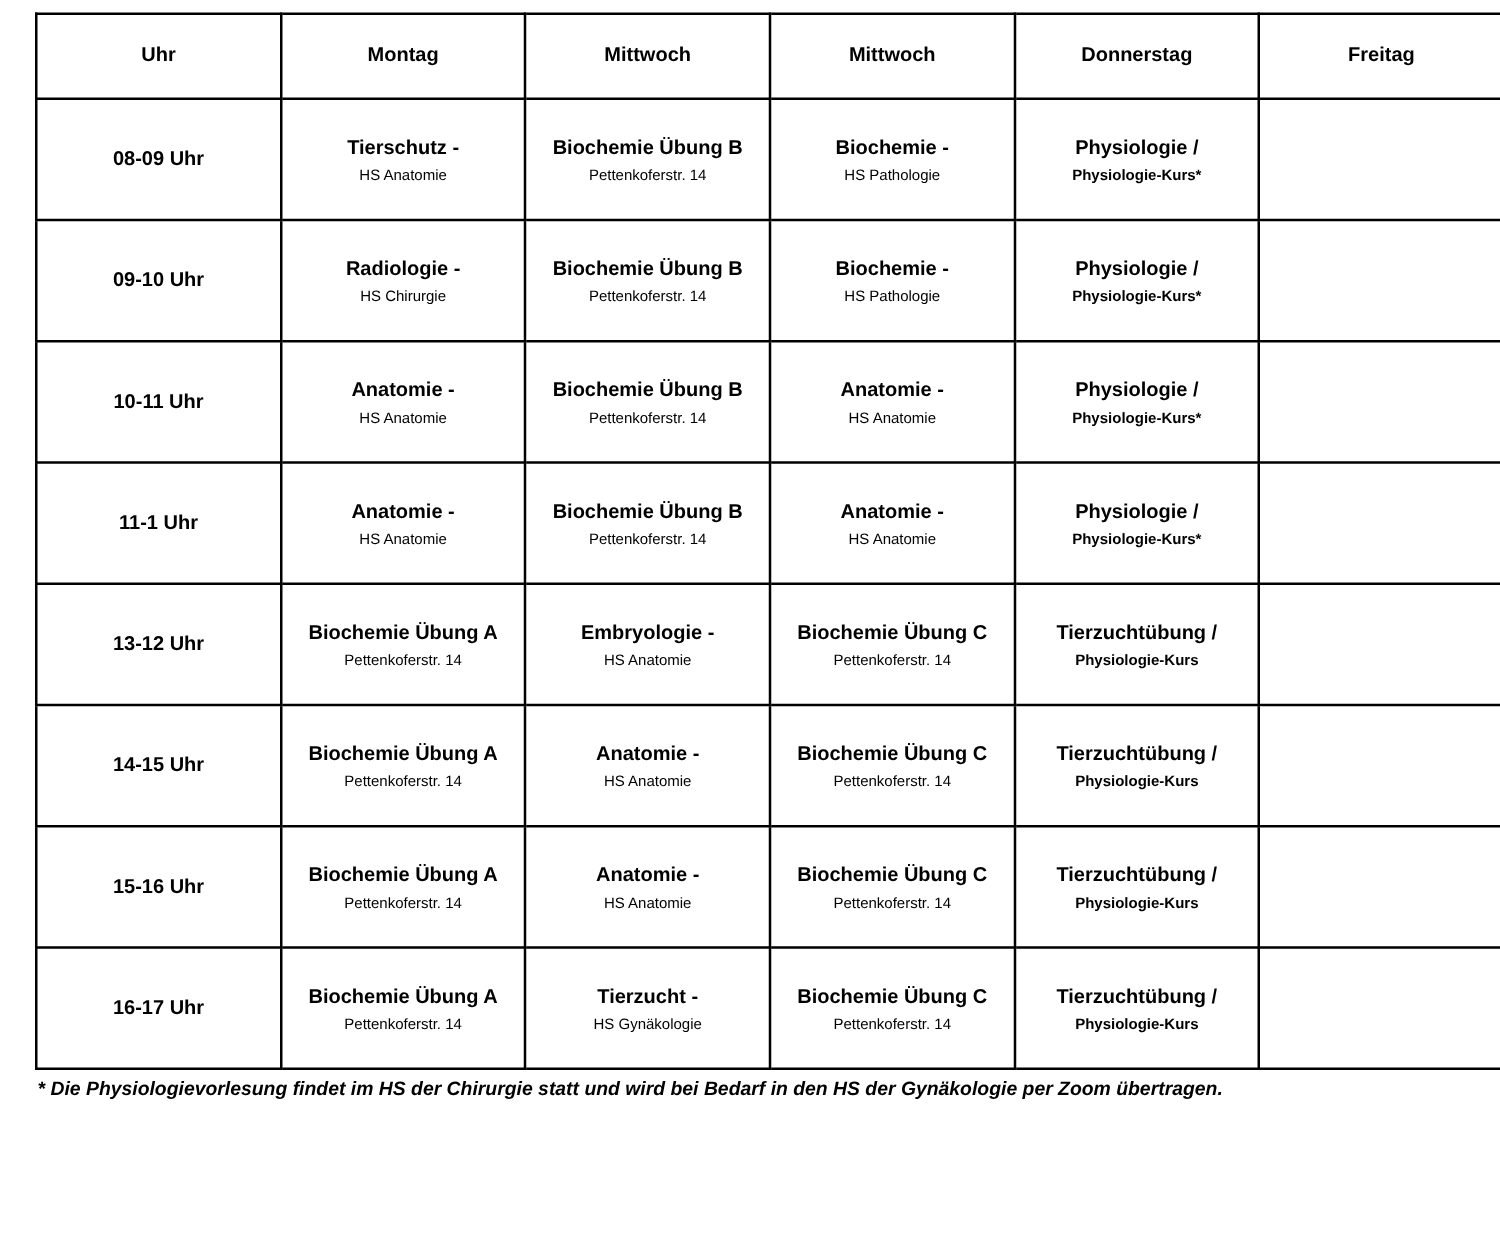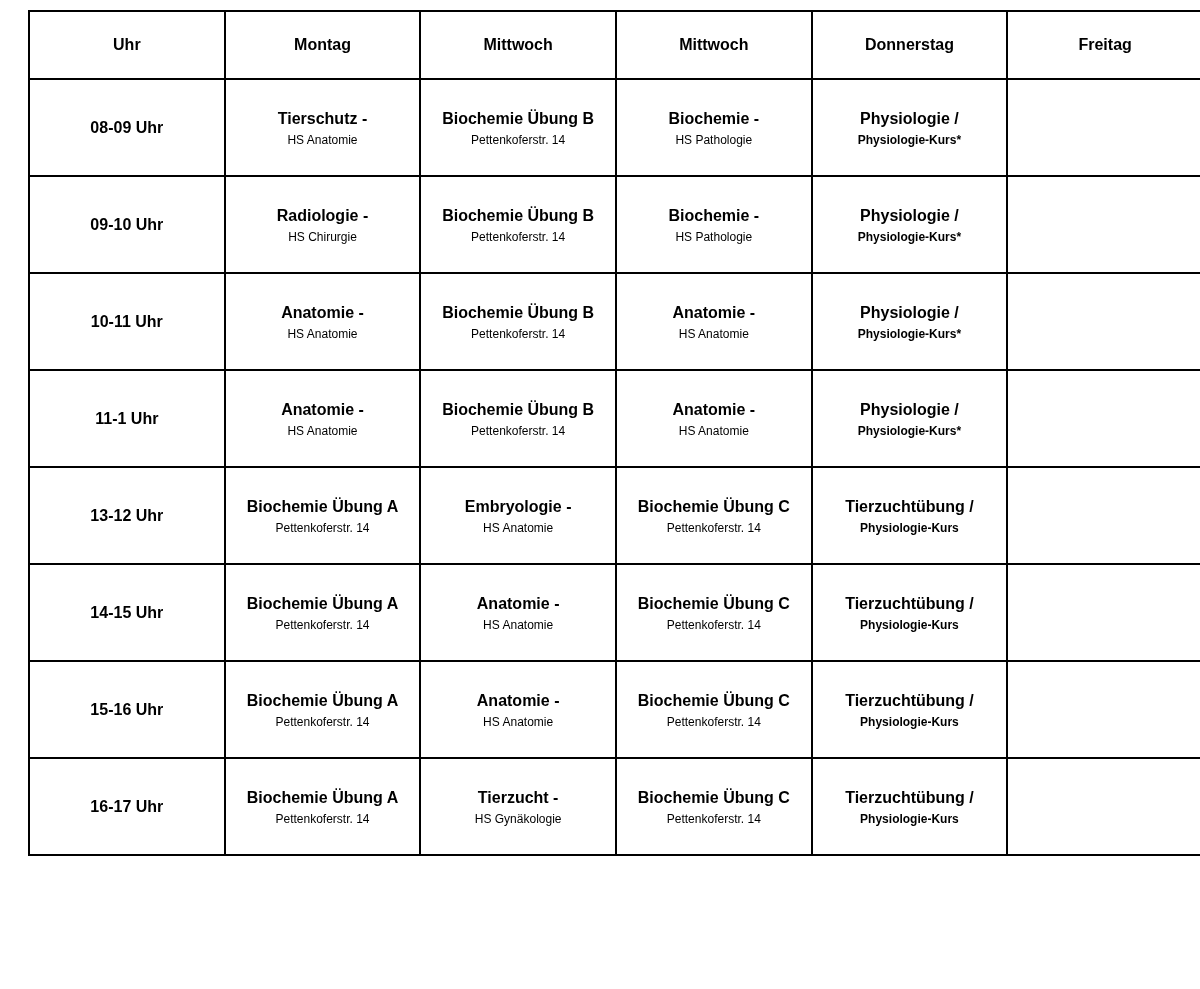--- a/index.html
+++ b/index.html
@@ -234,13 +234,14 @@
             <div class="loc">Pettenkoferstr. 14</div>
           </td>
           <td>
             <div class="course">Tierzuchtübung /</div>
             <div class="loc bold">Physiologie-Kurs</div>
           </td>
           <td></td>
         </tr>
       </tbody>
   </table>
+  <div class="footnote">* Die Physiologievorlesung findet im HS der Chirurgie statt und wird bei Bedarf in den HS der Gynäkologie per Zoom übertragen.</div>
 </div>
 
 </body></html>

